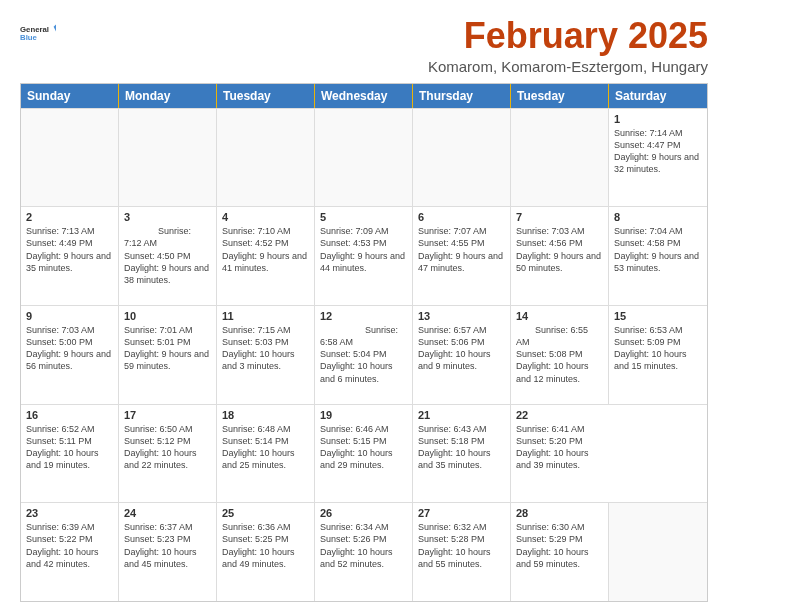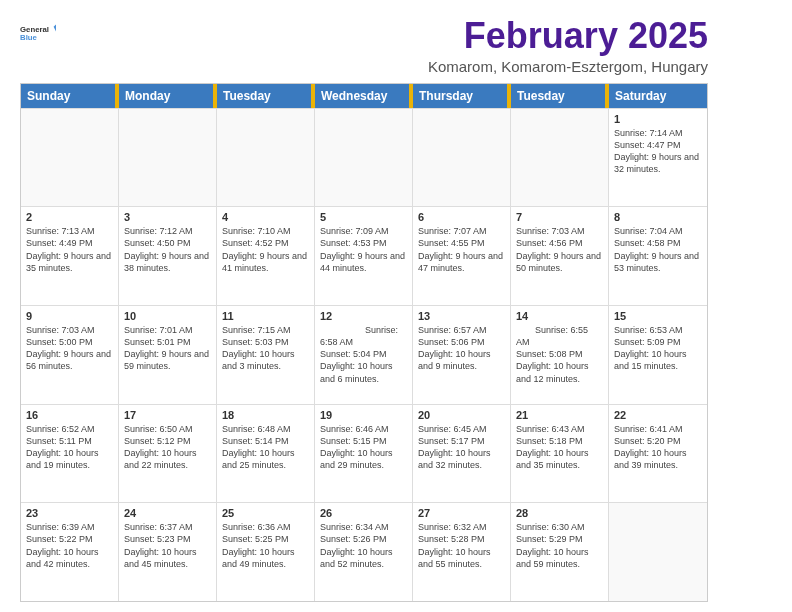--- a/index.html
+++ b/index.html
@@ -27,21 +27,21 @@
       display: flex;
       align-items: center;
       gap: 4px;
     }
     .title-block {
       text-align: right;
     }
     .month-title {
       font-size: 36px;
       font-weight: bold;
-      color: #4c1d95;
+      color: #c2410c;
       line-height: 1.1;
     }
     .location {
       font-size: 15px;
       color: #555;
       margin-top: 2px;
     }
     .calendar {
       flex: 1;
       display: flex;
@@ -51,21 +51,21 @@
     .cal-header {
       display: grid;
       grid-template-columns: repeat(7, 1fr);
       background: #3a7abf;
     }
     .cal-header-cell {
       color: #fff;
       font-size: 12px;
       font-weight: bold;
       padding: 5px 6px;
-      border-right: 4px solid #eab308;
+      border-right: 1px solid #eab308;
     }
     .cal-header-cell:last-child {
       border-right: none;
     }
     .cal-body {
       flex: 1;
       display: flex;
       flex-direction: column;
     }
     .cal-row {
@@ -139,21 +139,21 @@
           <div class="cal-cell empty"></div>
           <div class="cal-cell empty"></div>
           <div class="cal-cell"><span class="day-num">1</span><span class="cell-text" style="white-space: pre-line;">Sunrise: 7:14 AM
 Sunset: 4:47 PM
 Daylight: 9 hours and 32 minutes.</span></div>
         </div>
         <div class="cal-row">
           <div class="cal-cell"><span class="day-num">2</span><span class="cell-text" style="white-space: pre-line;">Sunrise: 7:13 AM
 Sunset: 4:49 PM
 Daylight: 9 hours and 35 minutes.</span></div>
-          <div class="cal-cell"><span class="day-num">3</span><span class="cell-text" style="white-space: pre-line;">Sunrise: 7:12 AM
+          <div class="cal-cell"><span class="day-num">3</span><span class="cell-text" style="white-space: pre-line; margin-left: 34px;">Sunrise: 7:12 AM
 Sunset: 4:50 PM
 Daylight: 9 hours and 38 minutes.</span></div>
           <div class="cal-cell"><span class="day-num">4</span><span class="cell-text" style="white-space: pre-line;">Sunrise: 7:10 AM
 Sunset: 4:52 PM
 Daylight: 9 hours and 41 minutes.</span></div>
           <div class="cal-cell"><span class="day-num">5</span><span class="cell-text" style="white-space: pre-line;">Sunrise: 7:09 AM
 Sunset: 4:53 PM
 Daylight: 9 hours and 44 minutes.</span></div>
           <div class="cal-cell"><span class="day-num">6</span><span class="cell-text" style="white-space: pre-line;">Sunrise: 7:07 AM
 Sunset: 4:55 PM
@@ -194,23 +194,20 @@
 Daylight: 10 hours and 19 minutes.</span></div>
           <div class="cal-cell"><span class="day-num">17</span><span class="cell-text" style="white-space: pre-line;">Sunrise: 6:50 AM
 Sunset: 5:12 PM
 Daylight: 10 hours and 22 minutes.</span></div>
           <div class="cal-cell"><span class="day-num">18</span><span class="cell-text" style="white-space: pre-line;">Sunrise: 6:48 AM
 Sunset: 5:14 PM
 Daylight: 10 hours and 25 minutes.</span></div>
           <div class="cal-cell"><span class="day-num">19</span><span class="cell-text" style="white-space: pre-line;">Sunrise: 6:46 AM
 Sunset: 5:15 PM
 Daylight: 10 hours and 29 minutes.</span></div>
-          <div class="cal-cell"><span class="day-num">20</span><span class="cell-text" style="white-space: pre-line;">Sunrise: 6:45 AM
-Sunset: 5:17 PM
-Daylight: 10 hours and 32 minutes.</span></div>
           <div class="cal-cell"><span class="day-num">21</span><span class="cell-text" style="white-space: pre-line;">Sunrise: 6:43 AM
 Sunset: 5:18 PM
 Daylight: 10 hours and 35 minutes.</span></div>
           <div class="cal-cell"><span class="day-num">22</span><span class="cell-text" style="white-space: pre-line;">Sunrise: 6:41 AM
 Sunset: 5:20 PM
 Daylight: 10 hours and 39 minutes.</span></div>
         </div>
         <div class="cal-row">
           <div class="cal-cell"><span class="day-num">23</span><span class="cell-text" style="white-space: pre-line;">Sunrise: 6:39 AM
 Sunset: 5:22 PM

